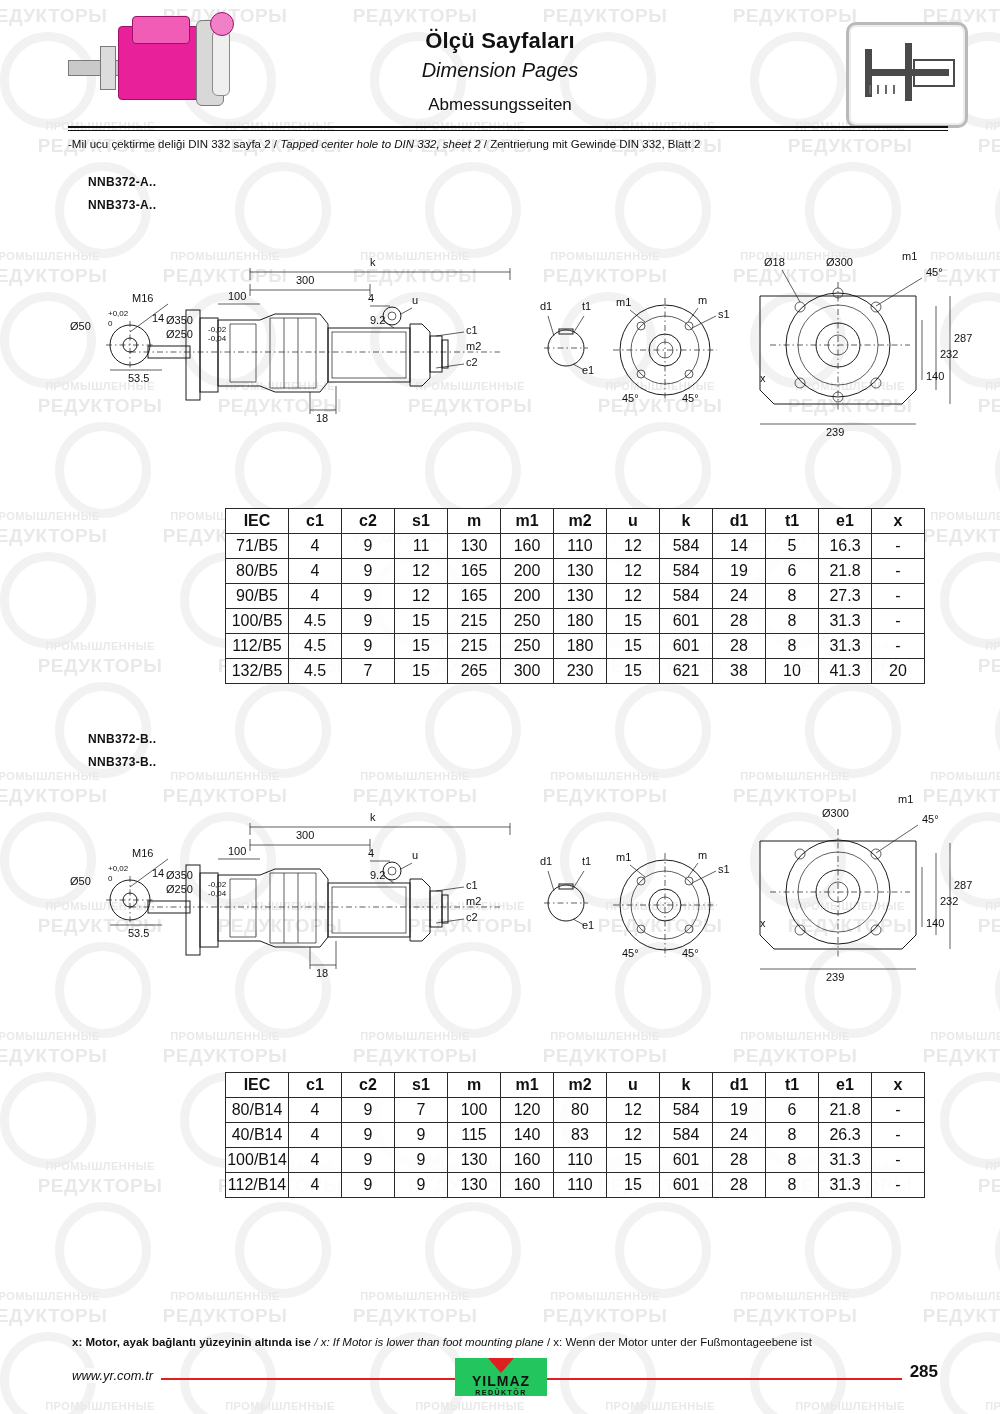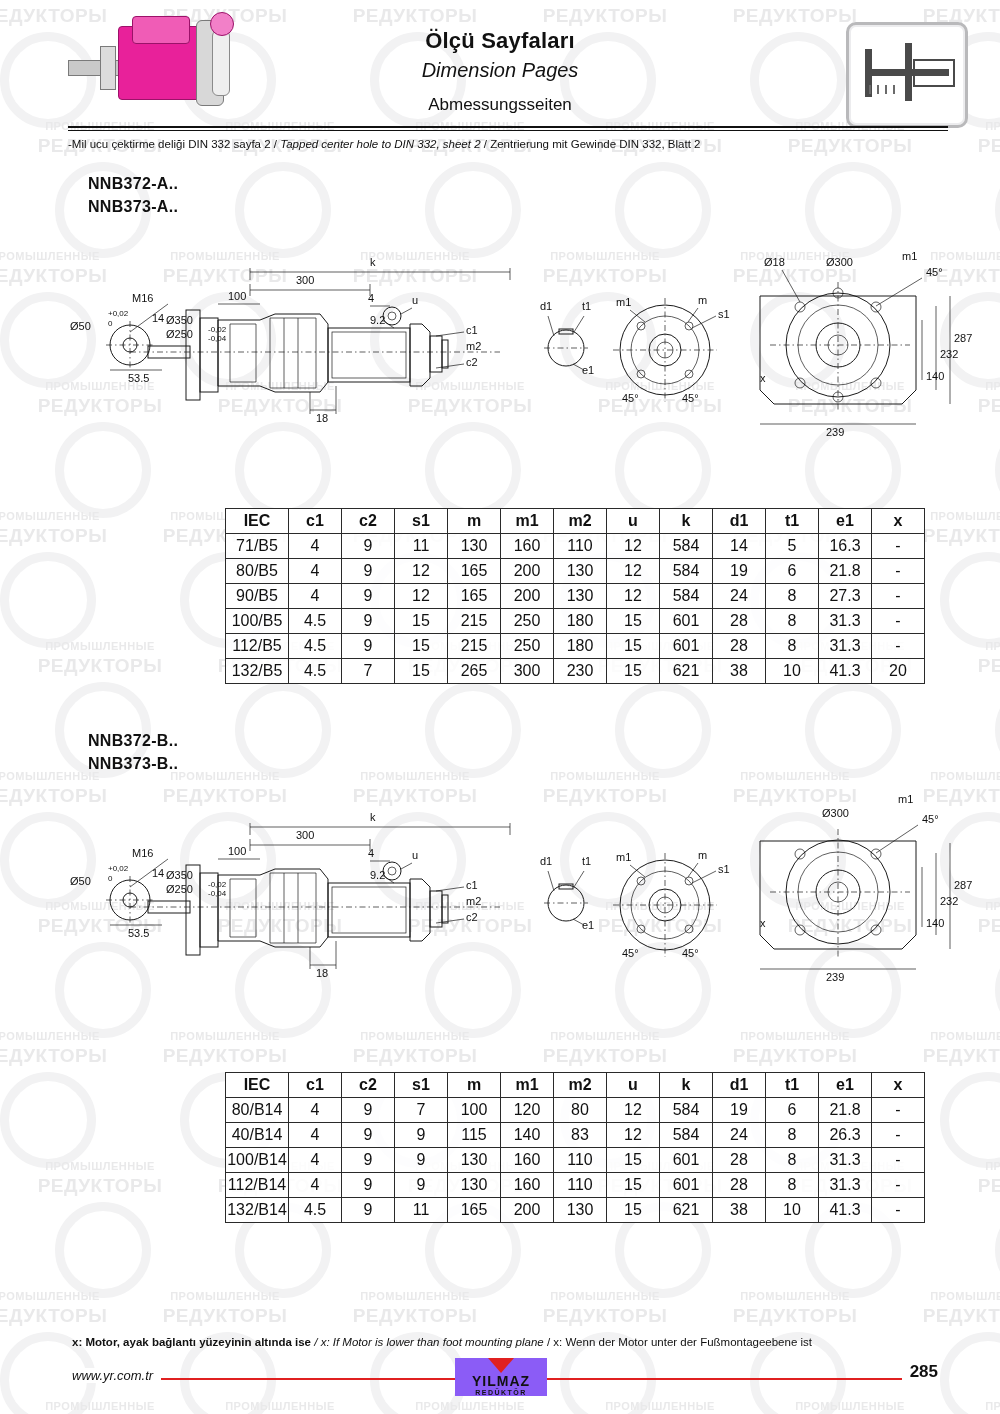--- a/index.html
+++ b/index.html
@@ -95,21 +95,21 @@
   .icon-box .jaw2{position:absolute;left:44px;top:4px;width:7px;height:58px;background:#4a4a4a;}
   .icon-box .scale{position:absolute;left:52px;top:20px;width:38px;height:24px;border:2px solid #4a4a4a;}
   .icon-box .tick{position:absolute;top:46px;width:2px;height:9px;background:#6a6a6a;}
   
   .subtitle{
     position:absolute;left:68px;top:138px;width:880px;font-size:11.5px;
   }
   .subtitle b{font-weight:normal;}
   .subtitle i{font-style:italic;}
   
-  .sec-label{position:absolute;font-size:16px;font-weight:bold;letter-spacing:.3px;}
+  .sec-label{position:absolute;font-size:12px;font-weight:bold;letter-spacing:.3px;}
   
   table.dim{
     position:absolute;border-collapse:collapse;background:rgba(255,255,255,0.85);
     font-size:16px;
     margin-left:20px;
   }
   table.dim th, table.dim td{
     border:1px solid #2a2a2a;
     text-align:center;
     padding:0;
@@ -129,21 +129,21 @@
     position:absolute;left:72px;top:1378px;width:856px;border-top:2px solid #e02020;
   }
   .site{
     position:absolute;left:72px;top:1368px;font-size:13px;font-style:italic;color:#111;
     background:#fff;padding-right:8px;
   }
   .pageno{
     position:absolute;right:62px;top:1362px;font-size:17px;font-weight:bold;background:#fff;padding-left:8px;
   }
   .logo{
-    position:absolute;left:455px;top:1358px;width:92px;text-align:center;background:#8b5cf6;
+    position:absolute;left:455px;top:1358px;width:92px;text-align:center;background:#22c55e;
   }
   .logo .mark{
     width:0;height:0;margin:0 auto;
     border-left:13px solid transparent;border-right:13px solid transparent;
     border-top:15px solid #e02020;
   }
   .logo .n1{font-size:14px;font-weight:bold;letter-spacing:1px;}
   .logo .n2{font-size:7px;font-weight:bold;letter-spacing:1.5px;}
   
   .dwg{position:absolute;}
@@ -1013,35 +1013,20 @@
         <td>130</td>
         <td>160</td>
         <td>110</td>
         <td>15</td>
         <td>601</td>
         <td>28</td>
         <td>8</td>
         <td>31.3</td>
         <td>-</td>
       </tr>
-      <tr>
-        <td class="iec">132/B14</td>
-        <td>4.5</td>
-        <td>9</td>
-        <td>11</td>
-        <td>165</td>
-        <td>200</td>
-        <td>130</td>
-        <td>15</td>
-        <td>621</td>
-        <td>38</td>
-        <td>10</td>
-        <td>41.3</td>
-        <td>-</td>
-      </tr>
     </tbody>
   </table>
 
   <div class="foot-note">
     <b>x: Motor, ayak bağlantı yüzeyinin altında ise</b>
     <i>/</i>
     <i>x: If Motor is lower than foot mounting plane</i>
     <span>/</span>
     <span>x: Wenn der Motor unter der Fußmontageebene ist</span>
   </div>

